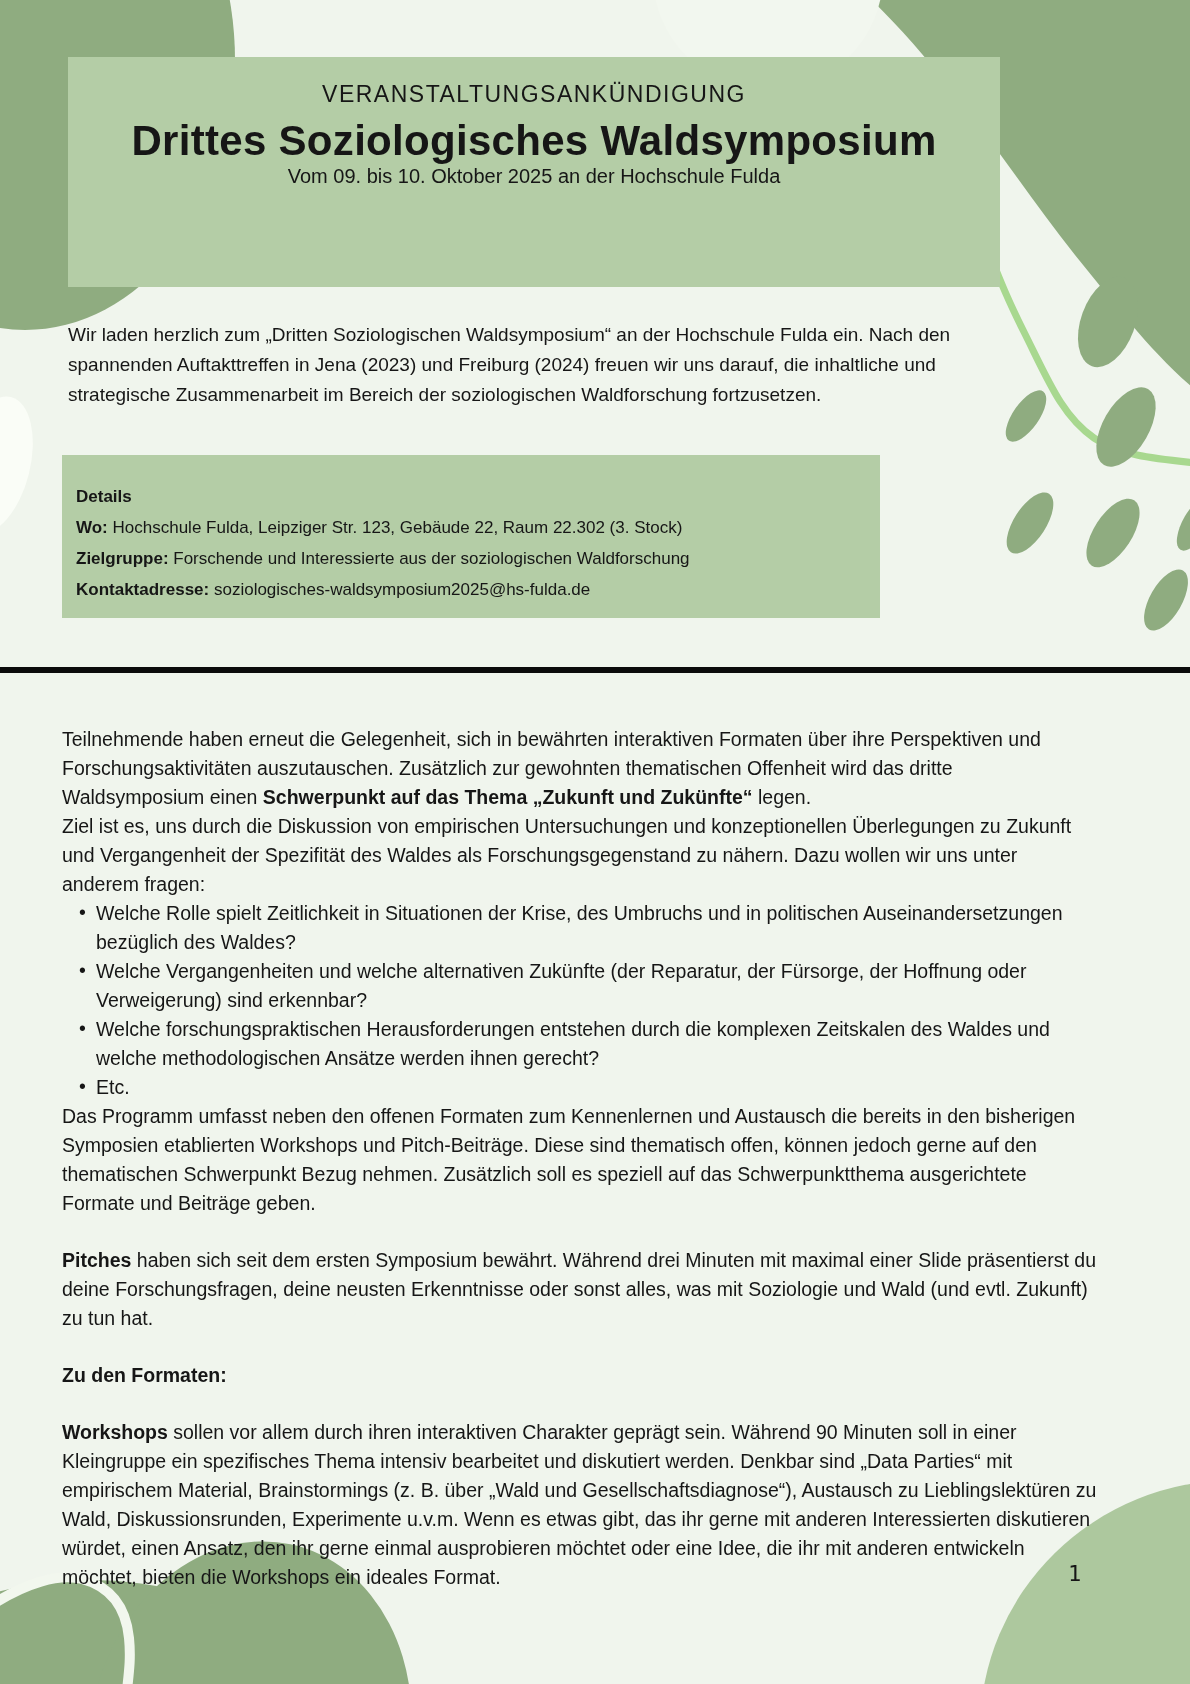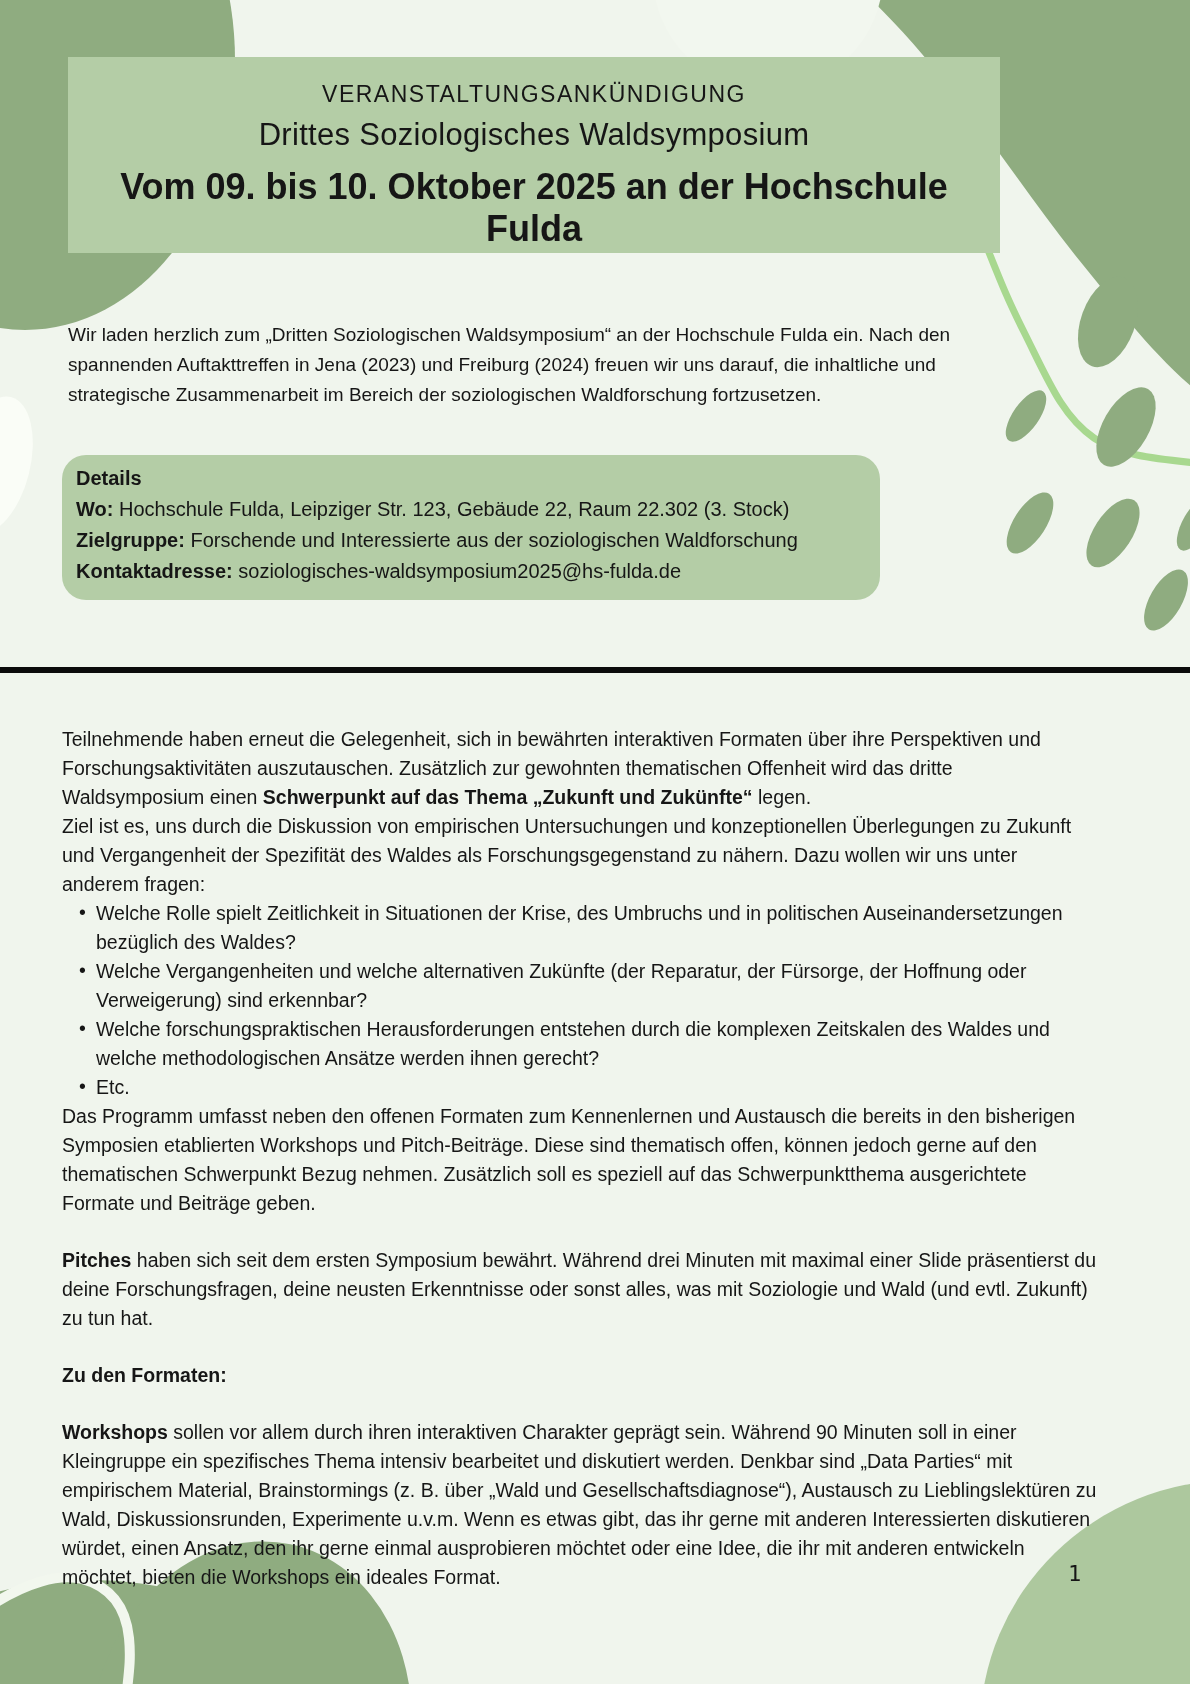--- a/index.html
+++ b/index.html
@@ -7,34 +7,34 @@
     position:relative;
     width:1190px;height:1684px;
     background:#f0f5ed;
     overflow:hidden;
     font-family:"Liberation Sans","DejaVu Sans",sans-serif;
     color:#161616;
     margin:0 auto;
   }
   .deco{position:absolute;left:0;top:0;z-index:0;}
   .header-box{
-    position:absolute;left:68px;top:57px;width:932px;height:196px;
+    position:absolute;left:68px;top:57px;width:932px;height:230px;
     background:#b4cda6;text-align:center;z-index:2;
   }
   .kicker{margin-top:24px;font-size:23px;letter-spacing:1.5px;font-weight:400;}
-  .title{margin-top:9px;font-size:31px;font-weight:normal;letter-spacing:0.3px;}
-  .subtitle{margin-top:13px;font-size:36px;font-weight:700;}
+  .title{margin-top:9px;font-size:42px;font-weight:bold;letter-spacing:0.3px;}
+  .subtitle{font-size:20px;font-weight:400;}
   .intro{
     position:absolute;left:68px;top:320px;width:908px;
     font-size:19px;line-height:30px;z-index:2;
   }
   .details-box{
     position:absolute;left:62px;top:455px;width:818px;box-sizing:border-box;
-    background:#b4cda6;padding:8px 14px 13px 14px;
-    font-size:20px;line-height:31px;z-index:2;border-radius:24px;
+    background:#b4cda6;padding:26px 14px 13px 14px;
+    font-size:17px;line-height:31px;z-index:2;
   }
   .details-box .row b{font-weight:bold;}
   .divider{
     position:absolute;left:0;top:667px;width:1190px;height:6px;
     background:#0b0b0b;z-index:2;
   }
   .main{
     position:absolute;left:62px;top:686px;width:1036px;
     font-size:19.5px;line-height:29px;z-index:2;margin-top:39px;
   }

